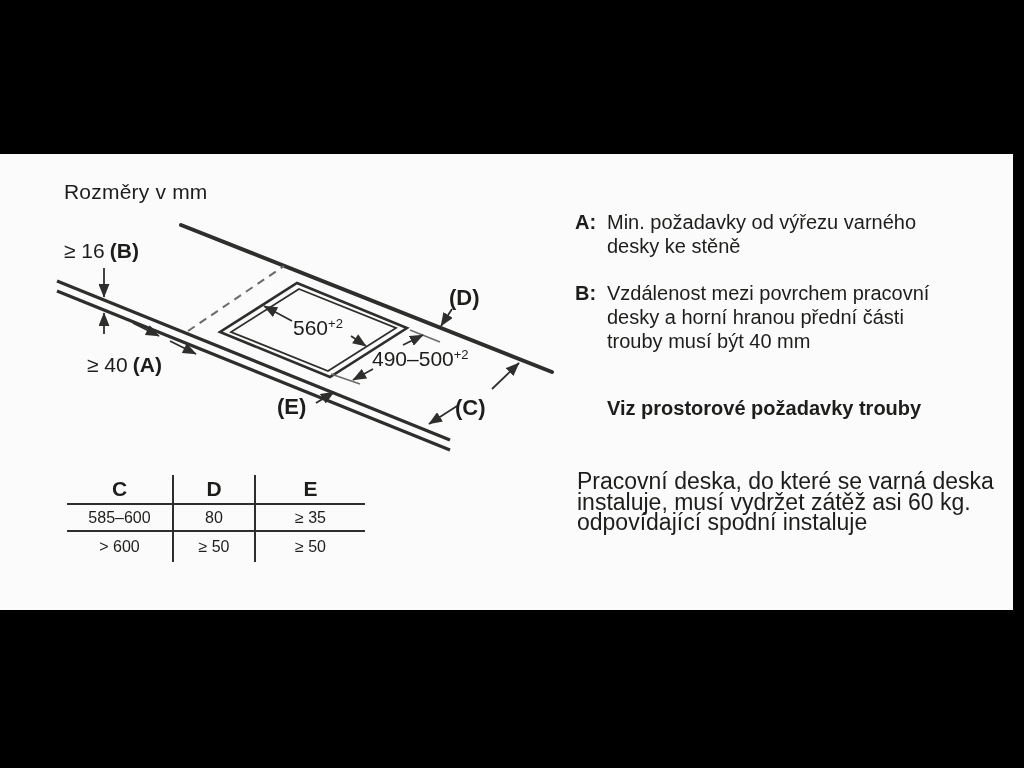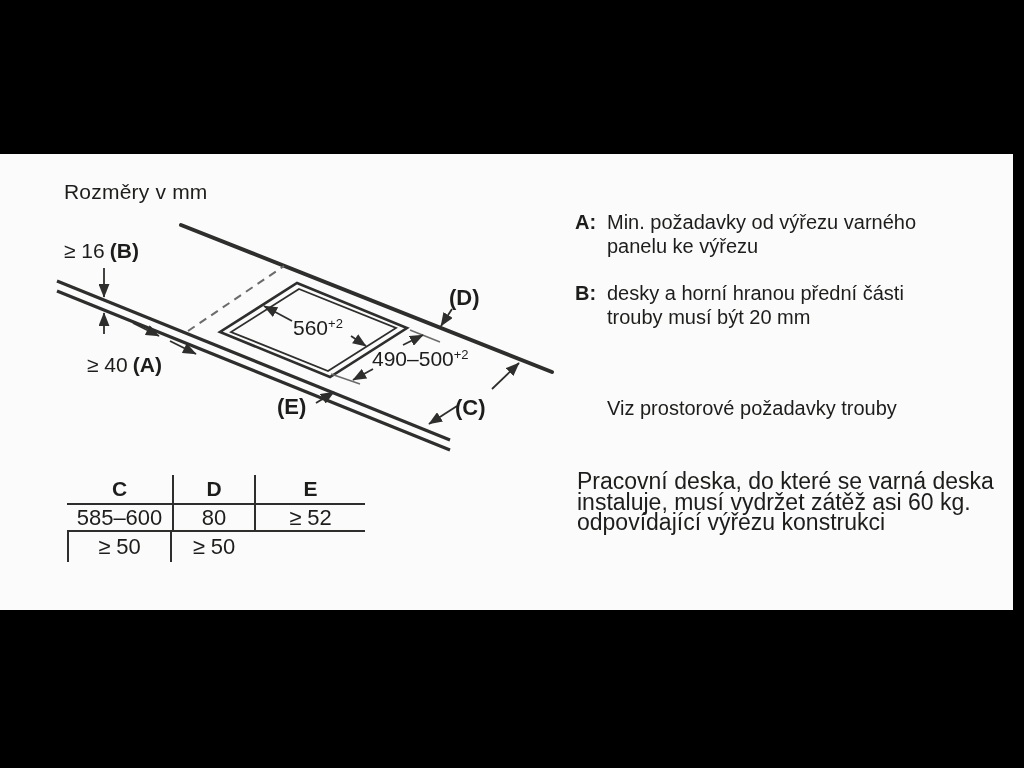--- a/index.html
+++ b/index.html
@@ -17,21 +17,21 @@
   .title{left:64px;top:26px;font-size:21px;color:var(--ink);letter-spacing:.2px;}
   svg.diagram{position:absolute;left:0;top:0;}
   svg .stroke-main{stroke:var(--line);fill:none;}
   svg .stroke-thin{stroke:var(--thinline);fill:none;}
   svg .arrow{stroke:var(--line);stroke-width:1.8;fill:none;}
   svg text{fill:var(--ink);font-family:"Liberation Sans","DejaVu Sans",sans-serif;}
   .ahead{fill:var(--line);}
 
   
   .dtable{left:67px;top:321px;display:grid;grid-template-columns:105px 84px 109px;grid-template-rows:30px 27px 30px;color:var(--ink);}
-  .cell{display:flex;align-items:center;justify-content:center;font-size:22px;}
+  .cell{display:flex;align-items:center;justify-content:center;font-size:16px;}
   .cell.hd{font-weight:bold;font-size:21px;}
   .cell.mid{border-left:2px solid var(--line);border-right:2px solid var(--line);}
   .cell.sep{border-bottom:2px solid var(--line);}
 
   
   .note{color:var(--ink);font-size:20px;line-height:24px;padding-left:32px;width:412px;}
   .nlbl{position:absolute;left:0;top:0;font-weight:bold;}
   .nline{white-space:nowrap;}
   .single{color:var(--ink);font-size:20px;white-space:nowrap;}
   .wnote{color:var(--ink);font-size:23px;line-height:20.5px;width:440px;}
@@ -96,40 +96,42 @@
       <text x="277" y="414" font-size="22" font-weight="bold">(E)</text>
     </svg>
 
     <div class="abs dtable">
       <div class="cell hd sep">C</div>
       <div class="cell hd sep mid">D</div>
       <div class="cell hd sep">E</div>
 
       <div class="cell sep">585–600</div>
       <div class="cell sep mid">80</div>
-      <div class="cell sep">≥ 52</div>
+      <div class="cell sep">≥ 35</div>
 
+      <div class="cell">&gt; 600</div>
       <div class="cell mid">≥ 50</div>
       <div class="cell">≥ 50</div>
     </div>
 
     <div class="abs note" style="left:575px;top:56px;">
       <span class="nlbl">A:</span>
       <div class="nline">Min. požadavky od výřezu varného</div>
-      <div class="nline">panelu ke výřezu</div>
+      <div class="nline">desky ke stěně</div>
     </div>
 
     <div class="abs note" style="left:575px;top:127px;">
       <span class="nlbl">B:</span>
+      <div class="nline">Vzdálenost mezi povrchem pracovní</div>
       <div class="nline">desky a horní hranou přední části</div>
-      <div class="nline">trouby musí být 20 mm</div>
+      <div class="nline">trouby musí být 40 mm</div>
     </div>
 
-    <div class="abs single" style="left:607px;top:243px;">Viz prostorové požadavky trouby</div>
+    <div class="abs single" style="left:607px;top:243px;font-weight:bold;">Viz prostorové požadavky trouby</div>
 
     <div class="abs wnote" style="left:577px;top:317px;">
       <div class="nline">Pracovní deska, do které se varná deska</div>
       <div class="nline">instaluje, musí vydržet zátěž asi 60 kg.</div>
-      <div class="nline">odpovídající výřezu konstrukci</div>
+      <div class="nline">odpovídající spodní instaluje</div>
     </div>
 
   </div>
 </div>
 
 </body></html>

